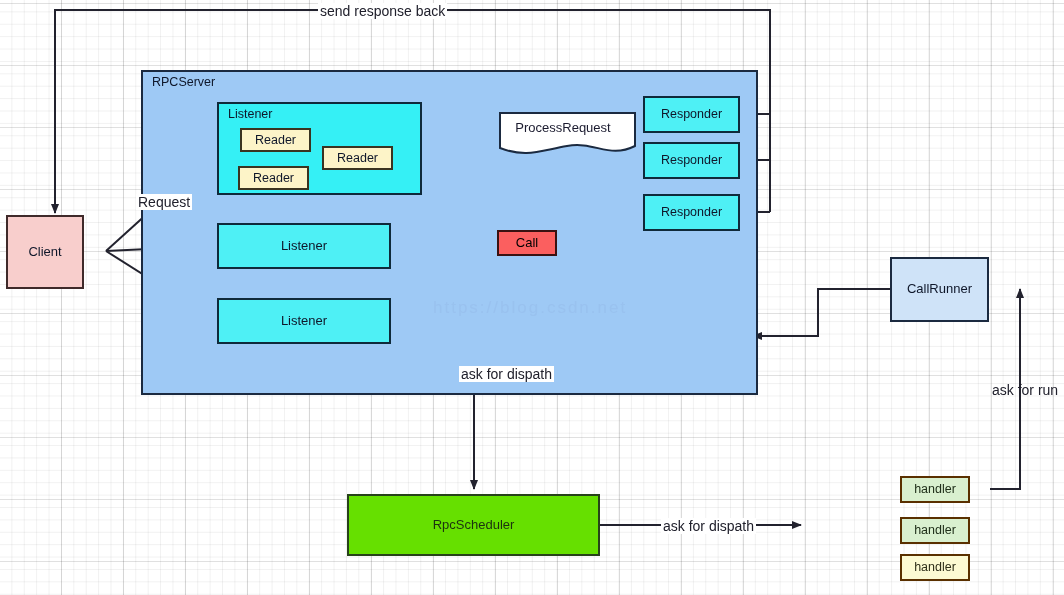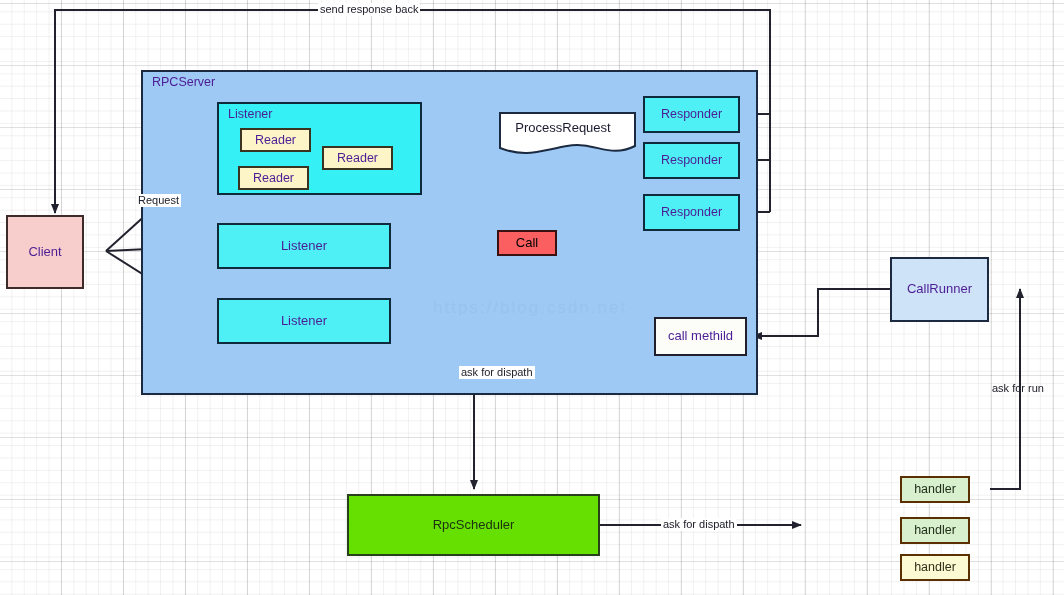--- a/index.html
+++ b/index.html
@@ -35,33 +35,33 @@
     height: 595px;
     pointer-events: none;
   }
   .node {
     position: absolute;
     box-sizing: border-box;
     display: flex;
     align-items: center;
     justify-content: center;
     font-size: 13px;
-    color: #4c1d95;
+    color: #0f172a;
     text-align: center;
     line-height: 1.15;
   }
   .node.tl {
     align-items: flex-start;
     justify-content: flex-start;
     padding: 3px 0 0 9px;
   }
   .edge-label {
     position: absolute;
     background: #ffffff;
-    font-size: 11px;
+    font-size: 14px;
     color: #20202c;
     padding: 0 2px;
     white-space: nowrap;
     line-height: 1.15;
   }
   .watermark {
     position: absolute;
     font-size: 17px;
     color: rgba(120,150,200,0.13);
     white-space: nowrap;
@@ -193,24 +193,20 @@
   <div class="node" style="left:643px; top:142px; width:97px; height:37px;
               background:#4ef0f5; border:2px solid #0f2a3a; font-size:12.5px;">
     <span>Responder</span>
   </div>
 
   <div class="node" style="left:643px; top:194px; width:97px; height:37px;
               background:#4ef0f5; border:2px solid #0f2a3a; font-size:12.5px;">
     <span>Responder</span>
   </div>
 
-  <div class="node" style="left:654px; top:317px; width:93px; height:39px;
-              background:#fcfcf8; border:2px solid #20202c;">
-    <span>call methild</span>
-  </div>
 
   <div class="node" style="left:347px; top:494px; width:253px; height:62px;
               background:#66e000; border:2px solid #27421a; color:#1c3210;">
     <span>RpcScheduler</span>
   </div>
 
   <div class="node" style="left:890px; top:257px; width:99px; height:65px;
               background:#cfe3f8; border:2px solid #1b2a40;">
     <span>CallRunner</span>
   </div>

